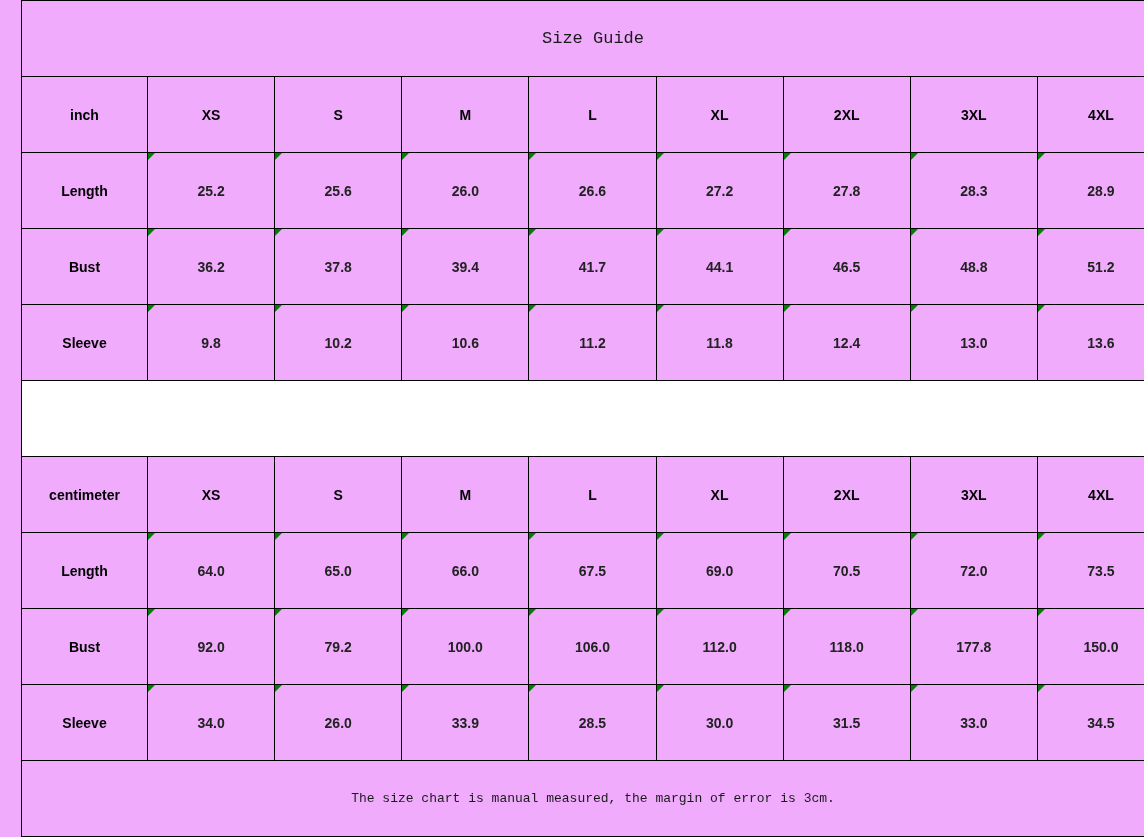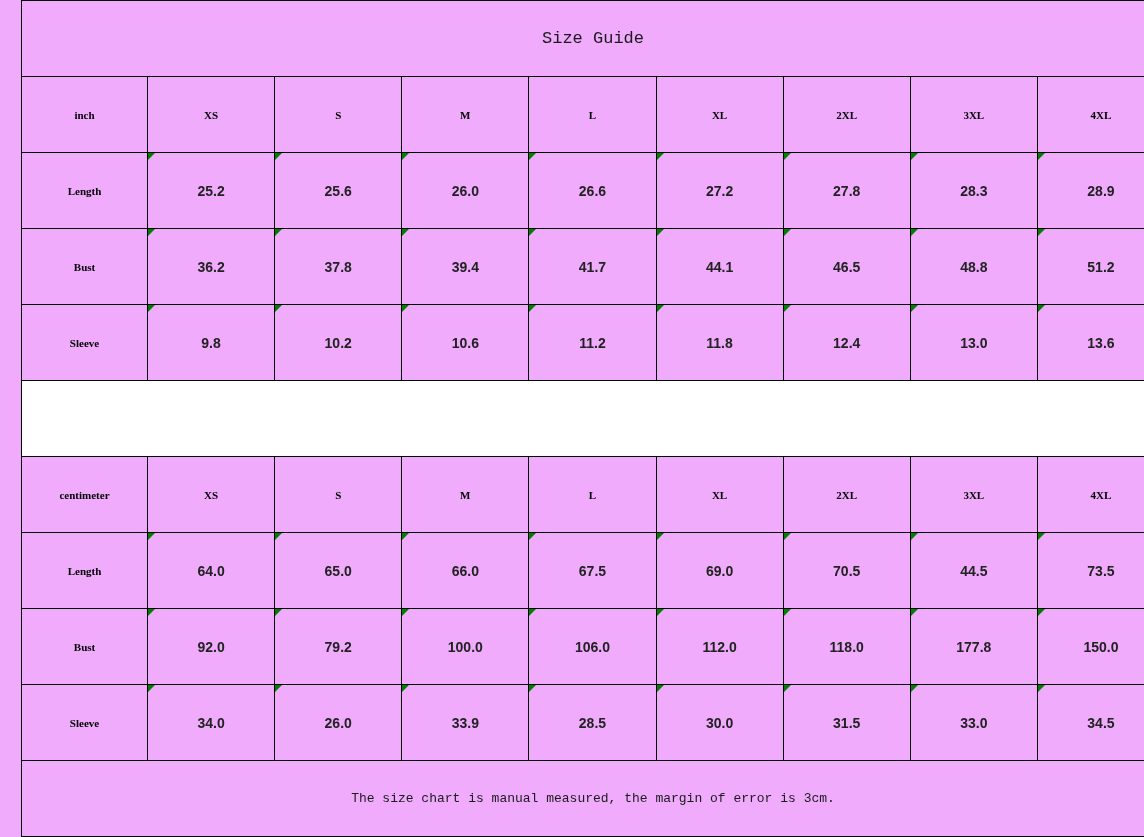--- a/index.html
+++ b/index.html
@@ -17,22 +17,22 @@
     text-align:center;vertical-align:middle;
     padding:0;position:relative;
     overflow:hidden;
   }
   tr{height:76px;}
   .title-cell{
     font-family:"Liberation Mono","DejaVu Sans Mono",monospace;
     font-size:17px;color:#1a1a1a;letter-spacing:0px;font-weight:400;
   }
   .hdr{
-    font-weight:bold;font-size:11px;color:#000;
-    font-family:Liberation Serif, serif;
+    font-weight:bold;font-size:14px;color:#000;
+    font-family:Liberation Sans, sans-serif;
     margin-top:8px;
   }
   .num{
     font-size:14px;color:#222;font-weight:700;
     font-family:"Liberation Sans",sans-serif;
   }
   .spacer-cell{background:#fff;}
   .footer-cell{
     font-family:"Liberation Mono","DejaVu Sans Mono",monospace;
     font-size:13px;color:#1a1a1a;font-weight:400;margin-top:12px;
@@ -130,21 +130,21 @@
     </tr>
 
     <tr>
       <td class="hdr">Length</td>
       <td><span class="tri"></span><span class="num">64.0</span></td>
       <td><span class="tri"></span><span class="num">65.0</span></td>
       <td><span class="tri"></span><span class="num">66.0</span></td>
       <td><span class="tri"></span><span class="num">67.5</span></td>
       <td><span class="tri"></span><span class="num">69.0</span></td>
       <td><span class="tri"></span><span class="num">70.5</span></td>
-      <td><span class="tri"></span><span class="num">44.5</span></td>
+      <td><span class="tri"></span><span class="num">72.0</span></td>
       <td><span class="tri"></span><span class="num">73.5</span></td>
     </tr>
 
     <tr>
       <td class="hdr">Bust</td>
       <td><span class="tri"></span><span class="num">92.0</span></td>
       <td><span class="tri"></span><span class="num">79.2</span></td>
       <td><span class="tri"></span><span class="num">100.0</span></td>
       <td><span class="tri"></span><span class="num">106.0</span></td>
       <td><span class="tri"></span><span class="num">112.0</span></td>

